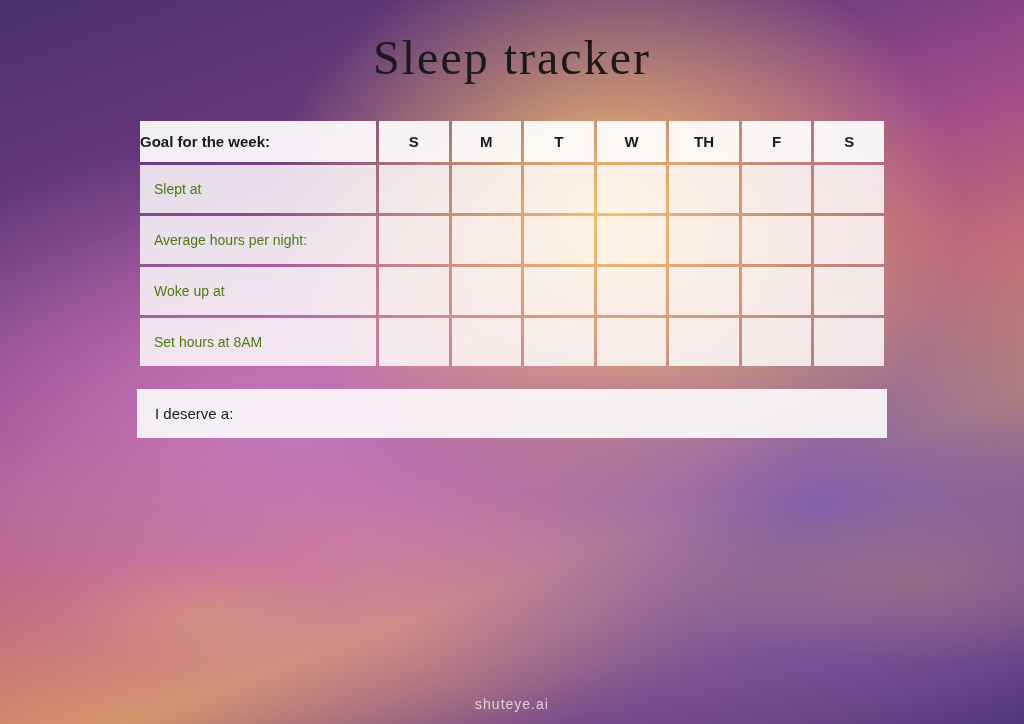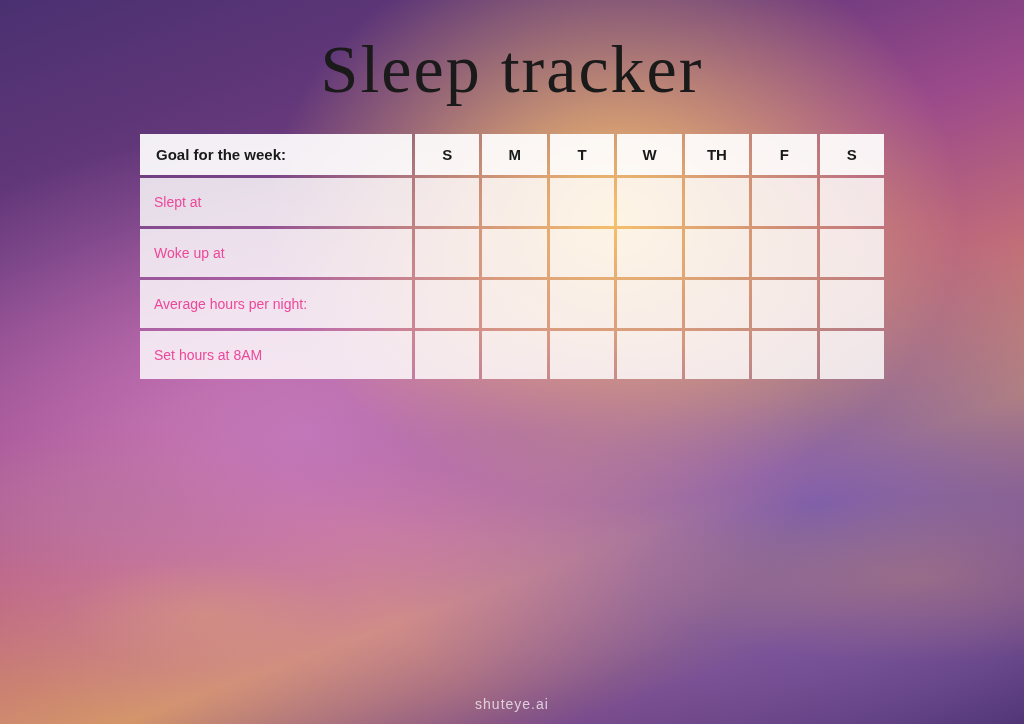--- a/index.html
+++ b/index.html
@@ -39,24 +39,24 @@
       z-index: 1;
       display: flex;
       flex-direction: column;
       align-items: center;
       padding-top: 30px;
       height: 100%;
     }
 
     .title {
       font-family: 'Brush Script MT', 'Segoe Script', cursive;
-      font-size: 68px;
+      font-size: 48px;
       color: #1a1a1a;
       font-weight: 400;
-      margin-bottom: 22px;
+      margin-bottom: 33px;
       letter-spacing: 2px;
     }
 
     .tracker-container {
       background: transparent;
       width: 750px;
     }
 
     table {
       width: 100%;
@@ -69,29 +69,29 @@
       font-family: Arial, sans-serif;
       font-size: 15px;
       font-weight: 700;
       color: #1a1a1a;
       padding: 12px 8px;
       text-align: center;
     }
 
     .header-row th.label-cell {
       text-align: left;
-      padding-left: 16px;
-      width: 272px;
+      padding-left: 0;
+      width: 236px;
     }
 
     .data-row td {
       background: rgba(255,255,255,0.82);
       font-family: Arial, sans-serif;
       font-size: 14px;
-      color: #ec4899;
+      color: #4d7c0f;
       padding: 14px 8px;
       text-align: center;
       min-width: 55px;
       height: 48px;
     }
 
     .data-row td.label-cell {
       text-align: left;
       padding-left: 14px;
     }
@@ -144,31 +144,31 @@
           <td class="label-cell">Slept at</td>
           <td></td>
           <td></td>
           <td></td>
           <td></td>
           <td></td>
           <td></td>
           <td></td>
         </tr>
         <tr class="data-row">
-          <td class="label-cell">Woke up at</td>
+          <td class="label-cell">Average hours per night:</td>
           <td></td>
           <td></td>
           <td></td>
           <td></td>
           <td></td>
           <td></td>
           <td></td>
         </tr>
         <tr class="data-row">
-          <td class="label-cell">Average hours per night:</td>
+          <td class="label-cell">Woke up at</td>
           <td></td>
           <td></td>
           <td></td>
           <td></td>
           <td></td>
           <td></td>
           <td></td>
         </tr>
         <tr class="data-row">
           <td class="label-cell">Set hours at 8AM</td>
@@ -176,17 +176,20 @@
           <td></td>
           <td></td>
           <td></td>
           <td></td>
           <td></td>
           <td></td>
         </tr>
       </tbody>
     </table>
 
+    <div class="deserve-row">
+      <span>I deserve a:</span>
+    </div>
   </div>
 
   <div class="footer">shuteye.ai</div>
 
 </div>
 
 </body></html>

